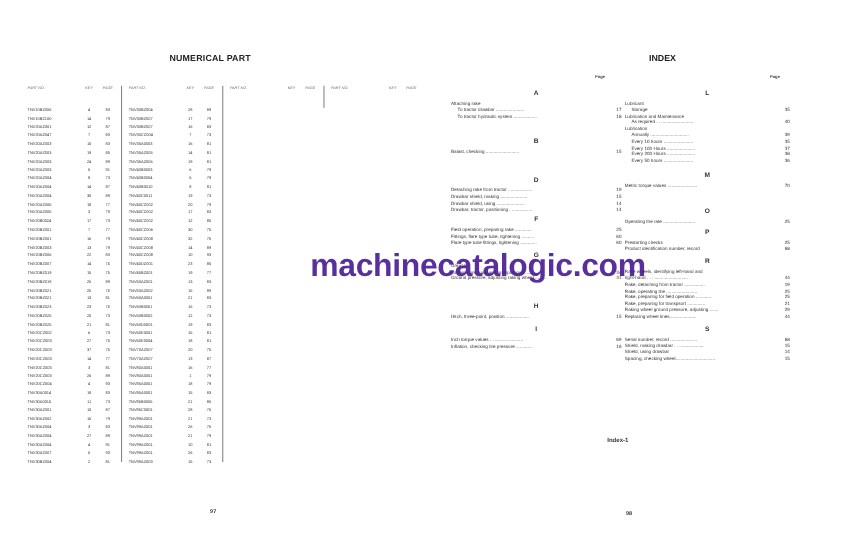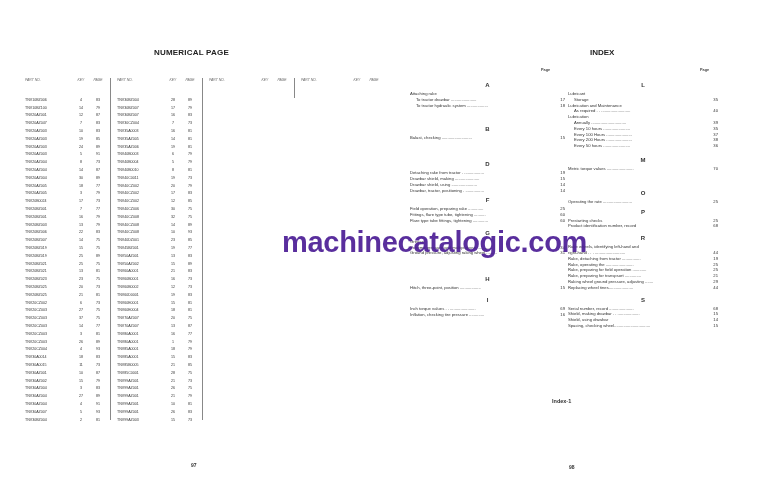--- a/index.html
+++ b/index.html
@@ -31,21 +31,21 @@
   .entry .pg { width: 14px; text-align: right; }
   .ind { padding-left: 6px; }
 
   .footer { position: absolute; font-size: 5px; font-weight: bold; color: #333; }
   .watermark { position: absolute; left: 282px; top: 226px; font-size: 29px; font-weight: bold; color: #4c1d95; opacity: 0.92; letter-spacing: -0.3px; }
   .index-label { position: absolute; left: 552px; top: 398px; font-size: 5.5px; font-weight: bold; color: #333; }
 </style>
 </head>
 <body>
 
-<div class="left-title">NUMERICAL PAGE</div>
+<div class="left-title">NUMERICAL PART</div>
 <div class="right-title">INDEX</div>
 
 <div class="num-cols" id="numcols">
     <div class="num-col bordered c1">
       <div class="num-head">
         <span class="c-part">PART NO.</span>
         <span class="c-key">KEY</span>
         <span class="c-page">PAGE</span>
       </div>
       <div class="num-row">

